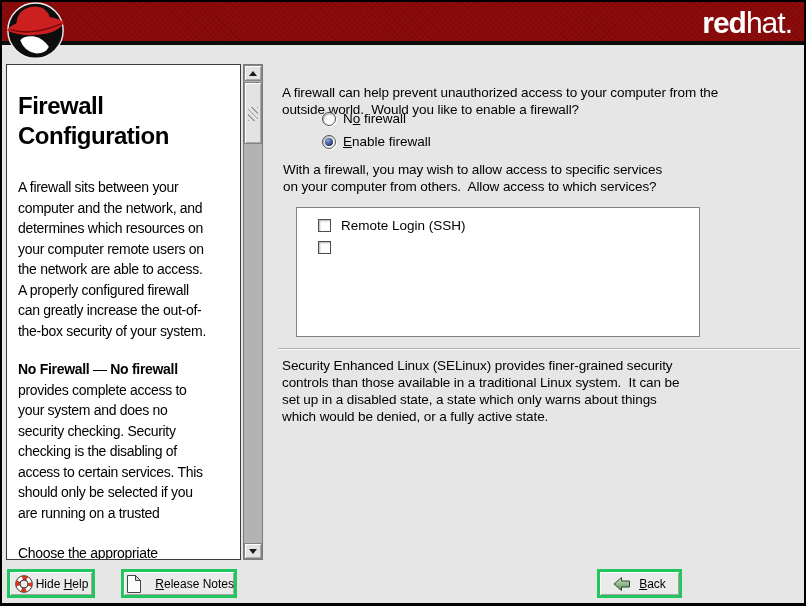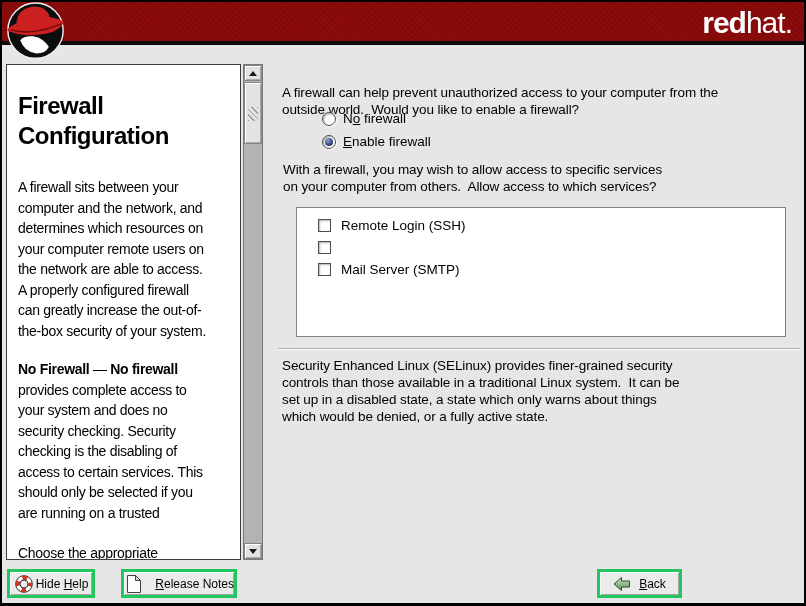--- a/index.html
+++ b/index.html
@@ -83,21 +83,21 @@
     box-shadow: inset 1px 1px 2px rgba(0,0,0,.35), 1px 1px 0 rgba(255,255,255,.9);
     position:relative; flex:none;
   }
   .radio .dot {
     position:absolute; left:2px; top:2px; width:8px; height:8px; border-radius:50%;
     background: radial-gradient(circle at 35% 30%, #8aa0d8, #1d2d66 78%);
   }
   .radio-label { margin-left:7px; font-size:13.5px; }
 
   .services-box {
-    position:absolute; left:294px; top:205px; width:490px; height:130px;
+    position:absolute; left:294px; top:205px; width:404px; height:130px;
     background:#fff; border:1px solid #828282; padding-top:6px;
   }
   .svc-row { display:flex; align-items:center; height:22px; margin-left:21px; }
   .checkbox {
     width:13px; height:13px; background:#fff; border:1px solid #4e4e4e;
     box-shadow: inset 1px 1px 2px rgba(0,0,0,.3); flex:none;
   }
   .svc-label { margin-left:10px; font-size:13.5px; }
 
   .separator {
@@ -216,24 +216,20 @@
 on your computer from others.  Allow access to which services?</div>
 
   <div class="services-box">
     <div class="svc-row">
       <div class="checkbox"></div>
       <div class="svc-label">Remote Login (SSH)</div>
     </div>
     <div class="svc-row">
       <div class="checkbox"></div>
     </div>
-    <div class="svc-row">
-      <div class="checkbox"></div>
-      <div class="svc-label">Mail Server (SMTP)</div>
-    </div>
   </div>
 
   <div class="separator"></div>
 
   <div class="para prewrap p-selinux">Security Enhanced Linux (SELinux) provides finer-grained security
 controls than those available in a traditional Linux system.  It can be
 set up in a disabled state, a state which only warns about things
 which would be denied, or a fully active state.</div>
 
 

